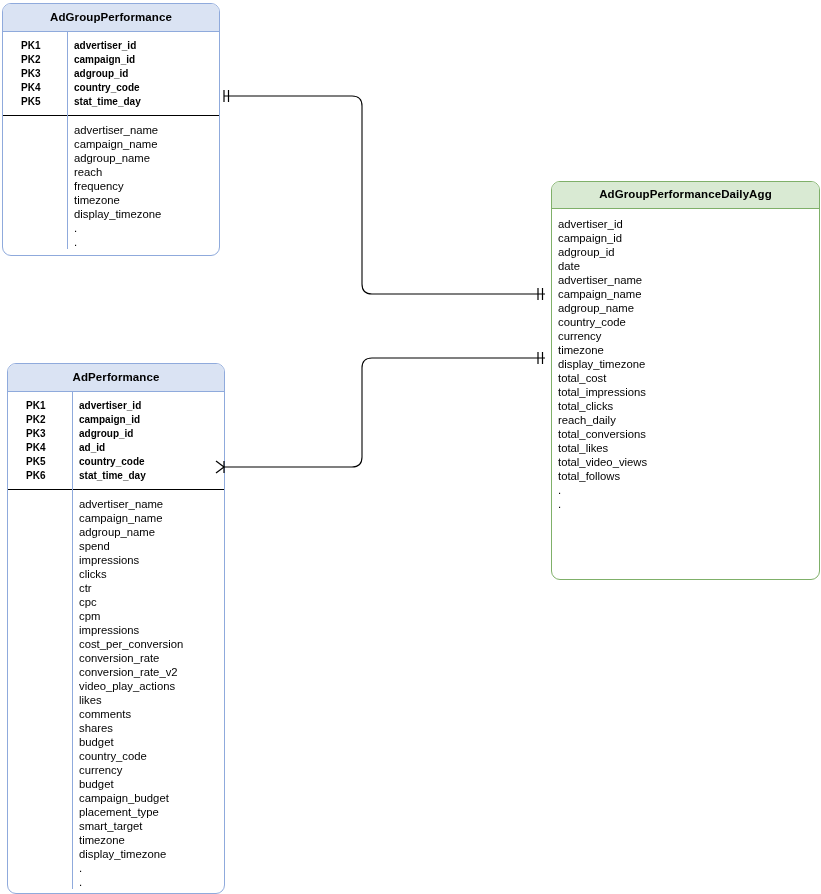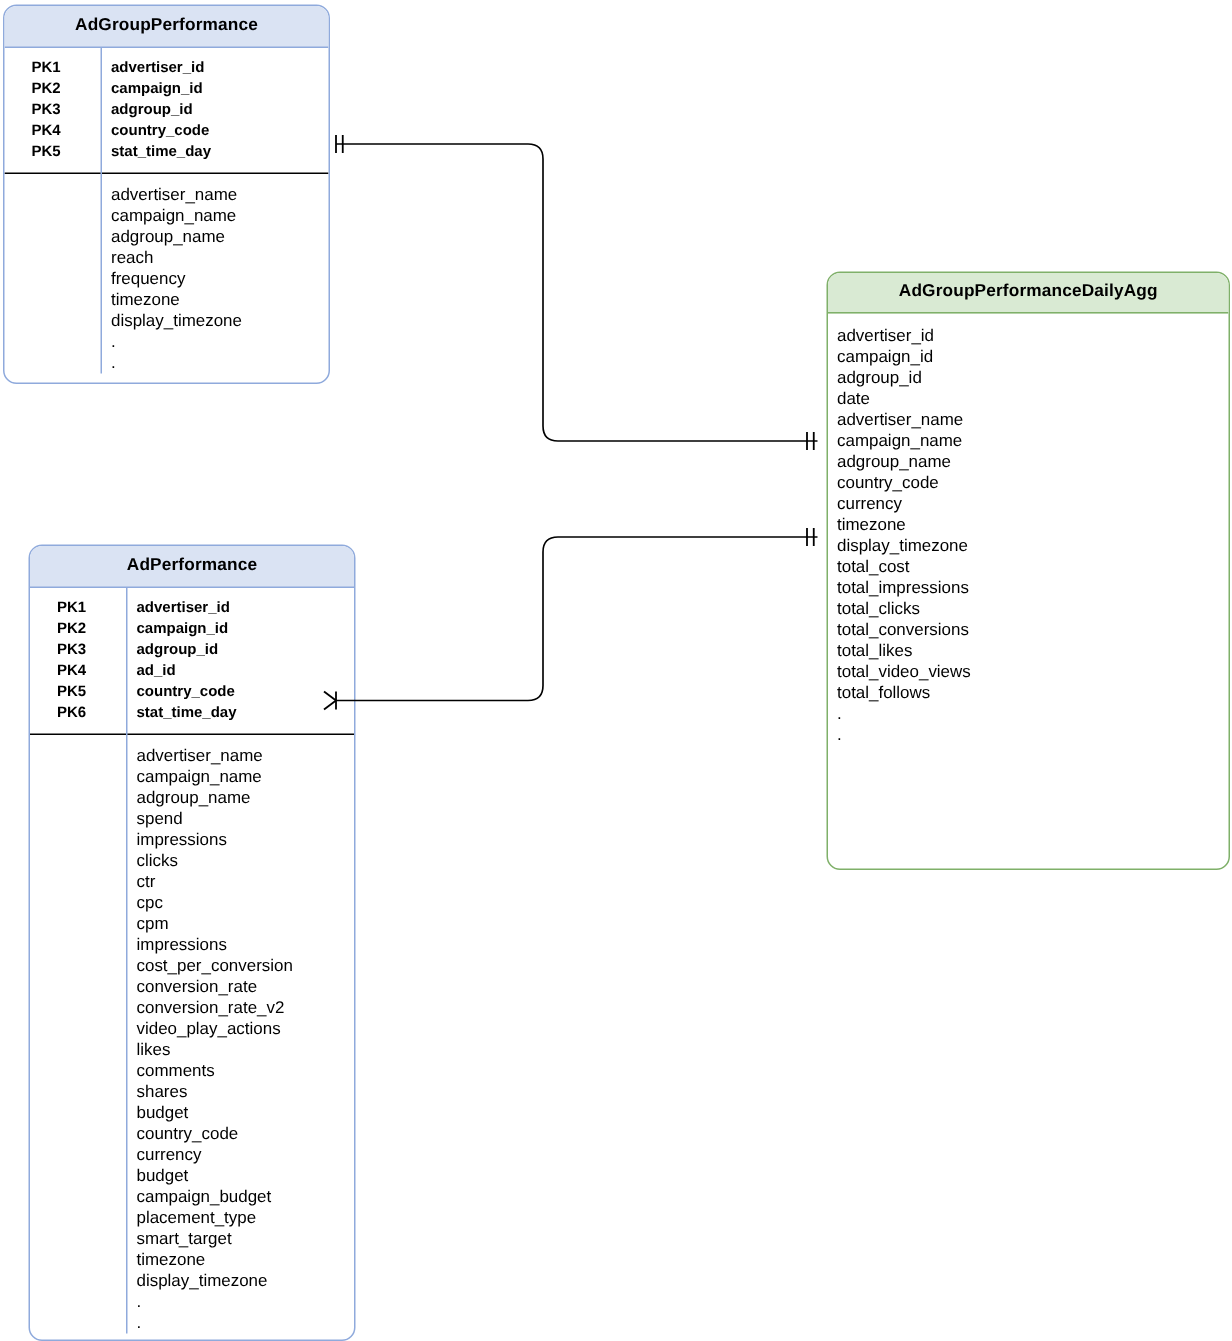--- a/index.html
+++ b/index.html
@@ -165,21 +165,21 @@
           <div>frequency</div>
           <div>timezone</div>
           <div>display_timezone</div>
           <div>.</div>
           <div>.</div>
         </div>
       </div>
     </div>
   </div>
 
-  <div class="entity blue" style="left:19px; top:363px; width:218px; height:531px;">
+  <div class="entity blue" style="left:7px; top:363px; width:218px; height:531px;">
     <div class="entity-header">AdPerformance</div>
     <div class="body-split">
       <div class="col-rule"></div>
       <div class="pk-block">
         <div class="pk-keys">
           <div>PK1</div>
           <div>PK2</div>
           <div>PK3</div>
           <div>PK4</div>
           <div>PK5</div>
@@ -241,20 +241,21 @@
       <div>advertiser_name</div>
       <div>campaign_name</div>
       <div>adgroup_name</div>
       <div>country_code</div>
       <div>currency</div>
       <div>timezone</div>
       <div>display_timezone</div>
       <div>total_cost</div>
       <div>total_impressions</div>
       <div>total_clicks</div>
+      <div>reach_daily</div>
       <div>total_conversions</div>
       <div>total_likes</div>
       <div>total_video_views</div>
       <div>total_follows</div>
       <div>.</div>
       <div>.</div>
     </div>
   </div>
 
   <svg id="connectors" viewBox="0 0 821 894">

